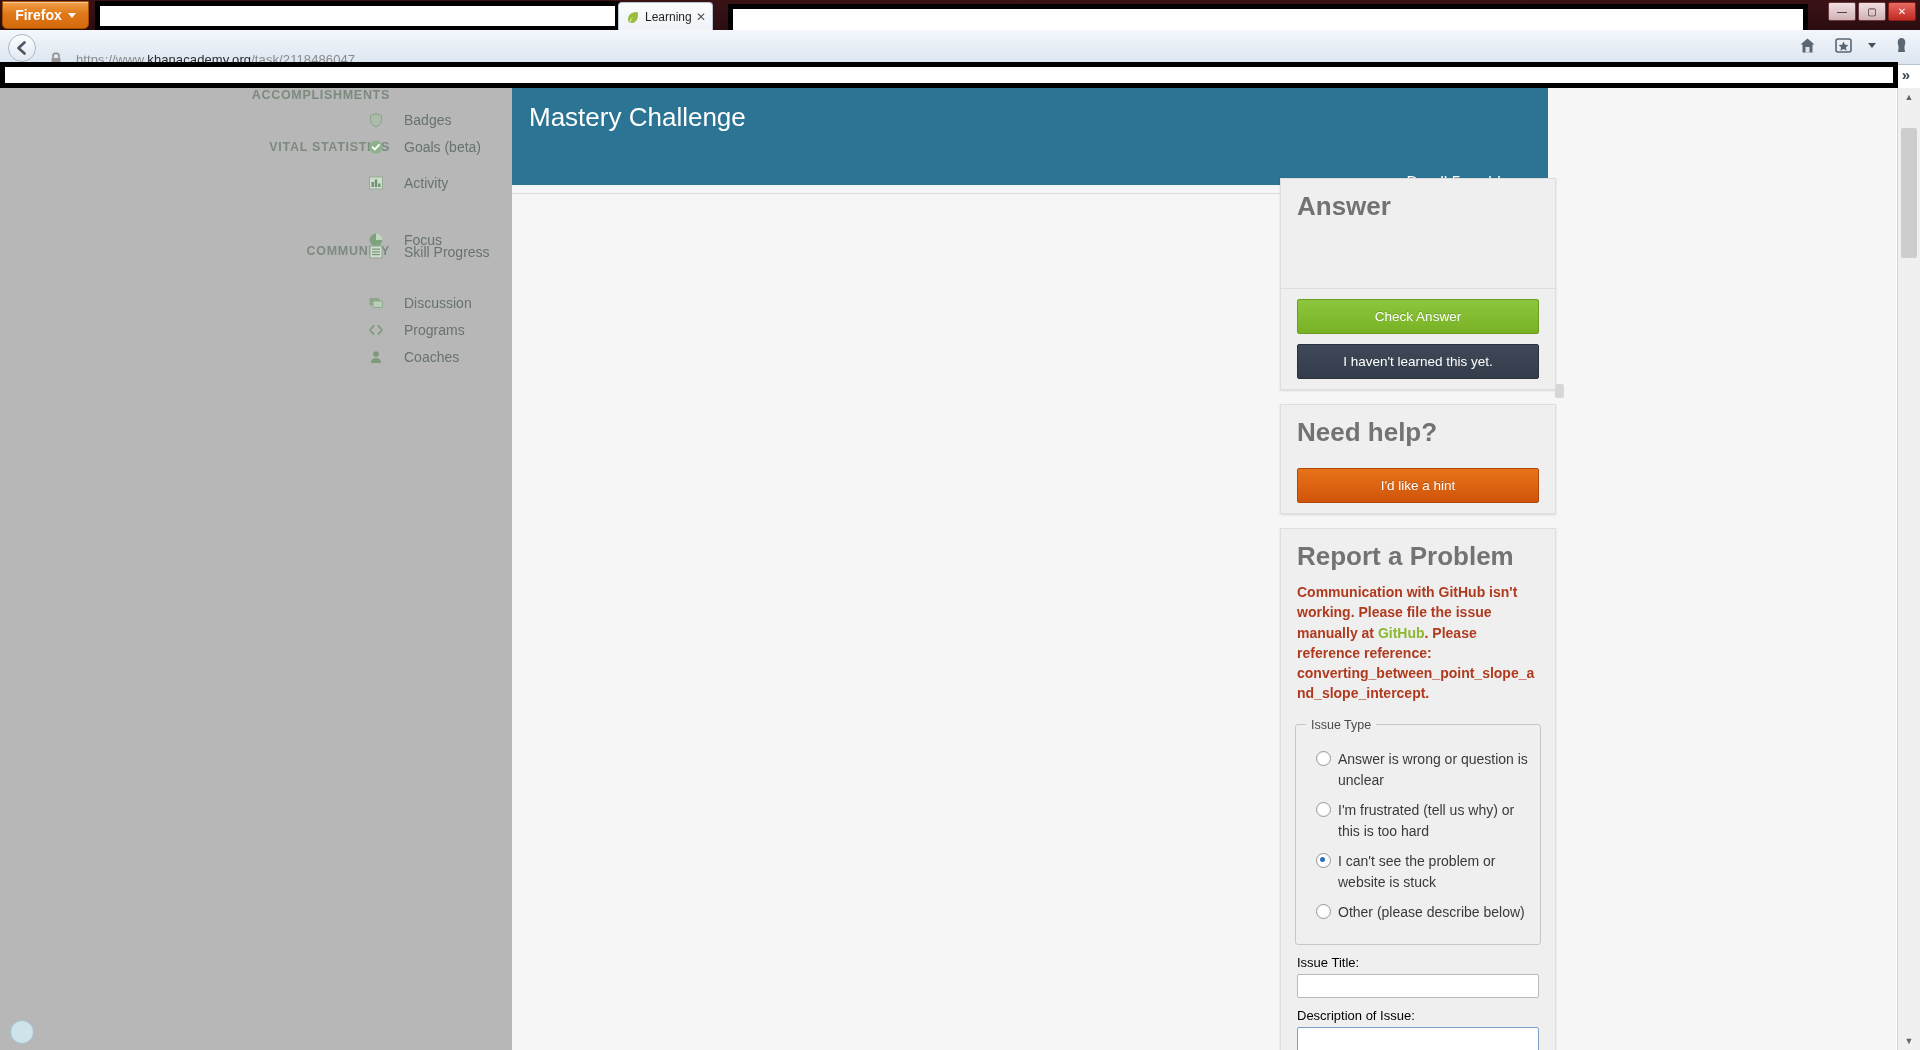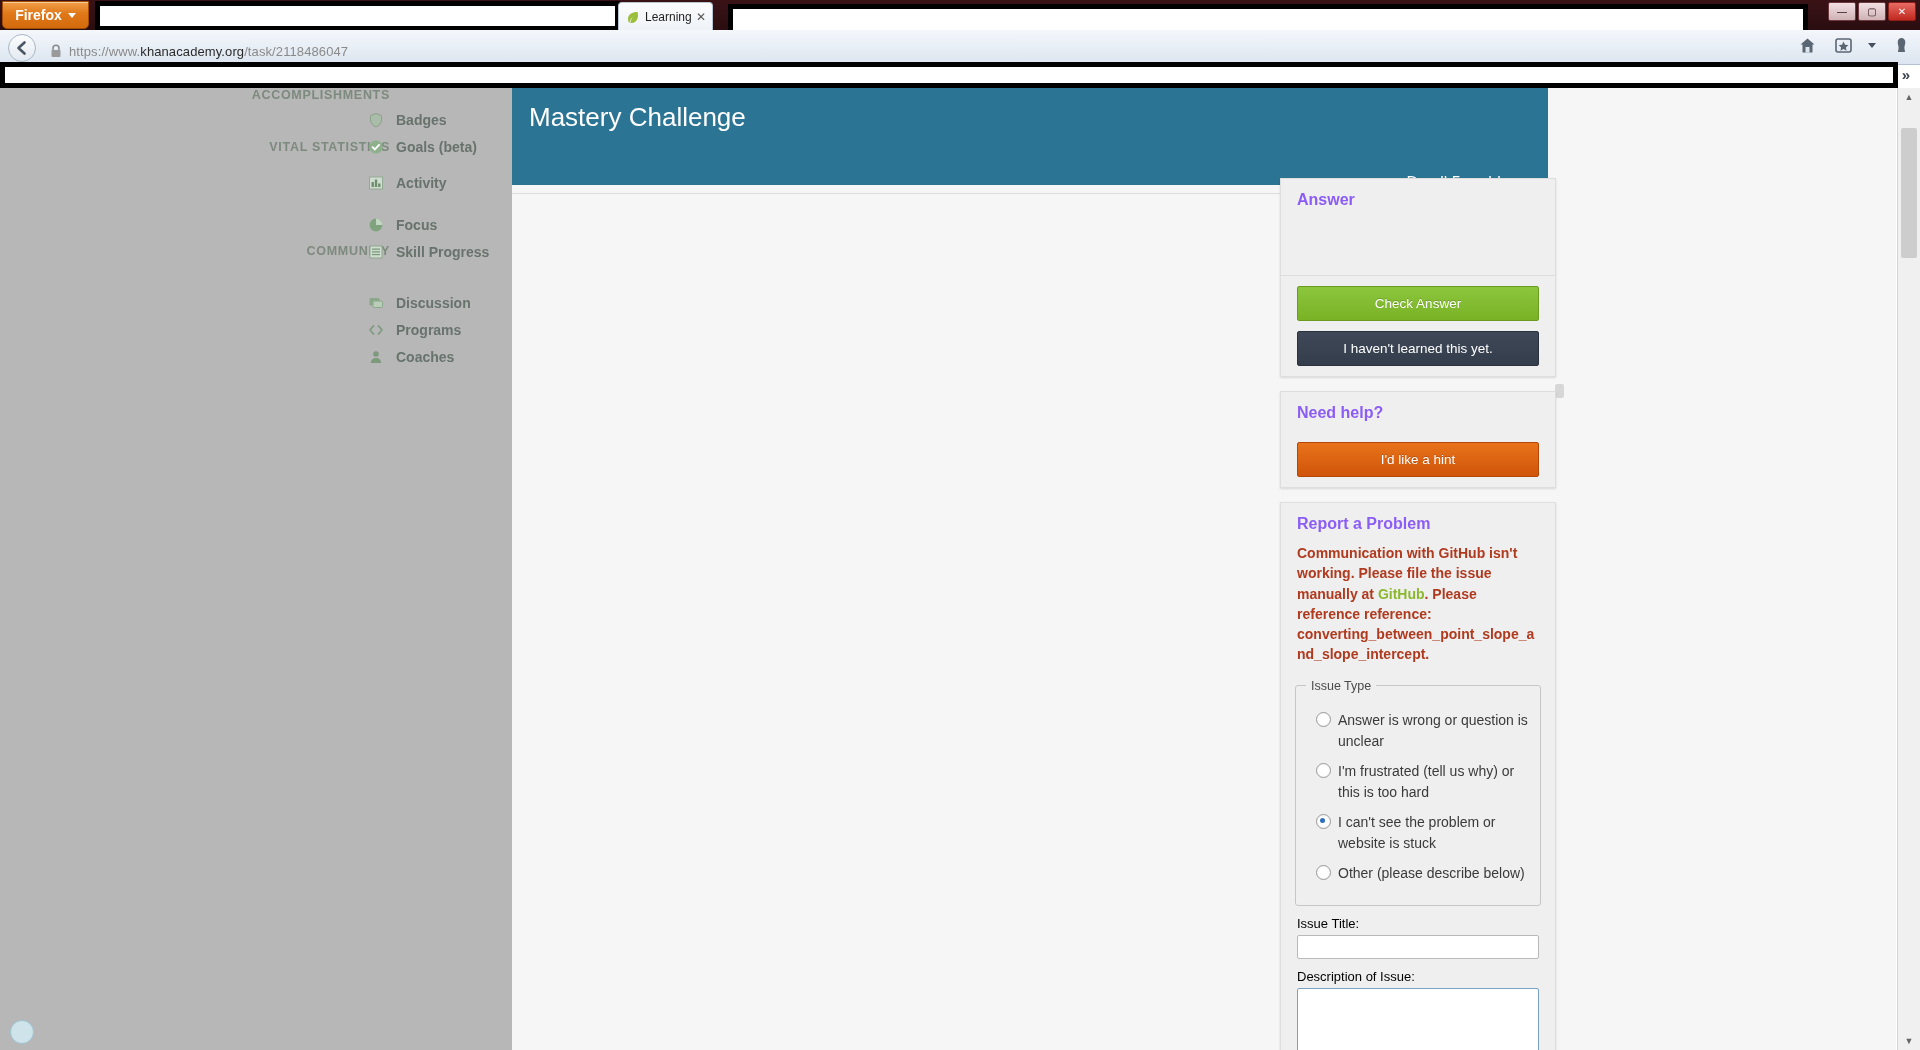--- a/index.html
+++ b/index.html
@@ -66,22 +66,22 @@
     background:linear-gradient(#f4f7fb,#dce5f0);
     border-bottom:1px solid #b6c2d0;
   }
   .nav-back{
     position:absolute;left:8px;top:4px;width:26px;height:26px;border-radius:50%;
     background:linear-gradient(#fbfcfd,#e3e9f1);border:1px solid #a9b7c6;
     display:flex;align-items:center;justify-content:center;
   }
   .nav-back svg{display:block;}
   .urlbar{
-    position:absolute;left:42px;top:8px;width:1720px;height:26px;
-    display:flex;align-items:center;gap:7px;padding-left:8px;box-sizing:border-box;
+    position:absolute;left:42px;top:16px;width:1720px;height:26px;
+    display:flex;align-items:center;gap:14px;padding-left:8px;box-sizing:border-box;
   }
   .lock svg{display:block;}
   .url{font-size:13px;color:#8a8a8a;letter-spacing:.1px;white-space:nowrap;}
   .url b{color:#2b2b2b;font-weight:normal;}
   .nav-icons{position:absolute;right:8px;top:4px;display:flex;align-items:center;gap:14px;}
   .nav-icons .ic{width:22px;height:22px;display:flex;align-items:center;justify-content:center;}
   .nav-icons .ic svg{display:block;}
   .nav-caret{width:0;height:0;border-left:4px solid transparent;border-right:4px solid transparent;border-top:5px solid #46505c;}
 
   .ff-redact-3{
@@ -106,21 +106,21 @@
 
   
   .sidebar{
     position:absolute;left:0;top:0;width:512px;height:962px;
   }
   .side-group{
     position:absolute;right:122px;font-size:12.5px;font-weight:bold;letter-spacing:.7px;
     color:#7d8a7e;text-transform:uppercase;white-space:nowrap;
   }
   .side-item{
-    position:absolute;left:368px;display:flex;align-items:center;gap:12px;white-space:nowrap;font-weight:bold;
+    position:absolute;left:368px;display:flex;align-items:center;gap:20px;white-space:nowrap;
   }
   .side-item .si-ic{width:16px;height:16px;flex:0 0 16px;display:block;}
   .side-item .si-lb{font-size:14px;color:#67736c;}
 
   
   .mastery{
     position:absolute;left:512px;top:0;width:1036px;height:98px;
     background:#2b7493;
   }
   .mastery:after{
@@ -147,21 +147,21 @@
   }
 
   
   .rail{position:absolute;left:1280px;top:0px;width:276px;}
   .card{
     background:#efefef;border:1px solid #dedede;
     box-shadow:0 1px 2px rgba(0,0,0,.12);
     margin-bottom:14px;position:relative;
   }
   .card-h{
-    font-size:16px;font-weight:bold;color:#8b5cf6;padding:12px 16px 10px 16px;
+    font-size:26px;font-weight:bold;color:#737373;padding:12px 16px 10px 16px;
   }
   .answer-body{height:56px;}
   .answer-sep{border-top:1px solid #dcdcdc;}
   .btn{
     display:block;width:calc(100% - 32px);margin:10px 16px;
     text-align:center;font-size:13.5px;padding:9px 0;border:none;cursor:pointer;
     border-radius:2px;box-sizing:border-box;
   }
   .btn-check{
     background:linear-gradient(#8cc63e,#79b224);color:#fff;
@@ -332,21 +332,21 @@
           <svg width="16" height="16" viewBox="0 0 16 16">
               <rect x="1.5" y="2" width="13" height="12" fill="#cfded0" stroke="#93ab92"></rect>
               <rect x="3.5" y="7" width="2.4" height="5" fill="#6f8f6e"></rect>
               <rect x="6.8" y="4.5" width="2.4" height="7.5" fill="#6f8f6e"></rect>
               <rect x="10.1" y="8.5" width="2.4" height="3.5" fill="#6f8f6e"></rect>
             </svg>
         </span>
         <span class="si-lb">Activity</span>
       </div>
 
-      <div class="side-item" style="top:129px;text-align:right;">
+      <div class="side-item" style="top:144px;text-align:right;">
         <span class="si-ic">
           <svg width="16" height="16" viewBox="0 0 16 16">
               <circle cx="8" cy="8" r="6.4" fill="#7fa37d"></circle>
               <path d="M8 8V1.6A6.4 6.4 0 0 1 14.4 8z" fill="#c3d6c2"></path>
             </svg>
         </span>
         <span class="si-lb">Focus</span>
       </div>
 
       <div class="side-item" style="top:156px;">

